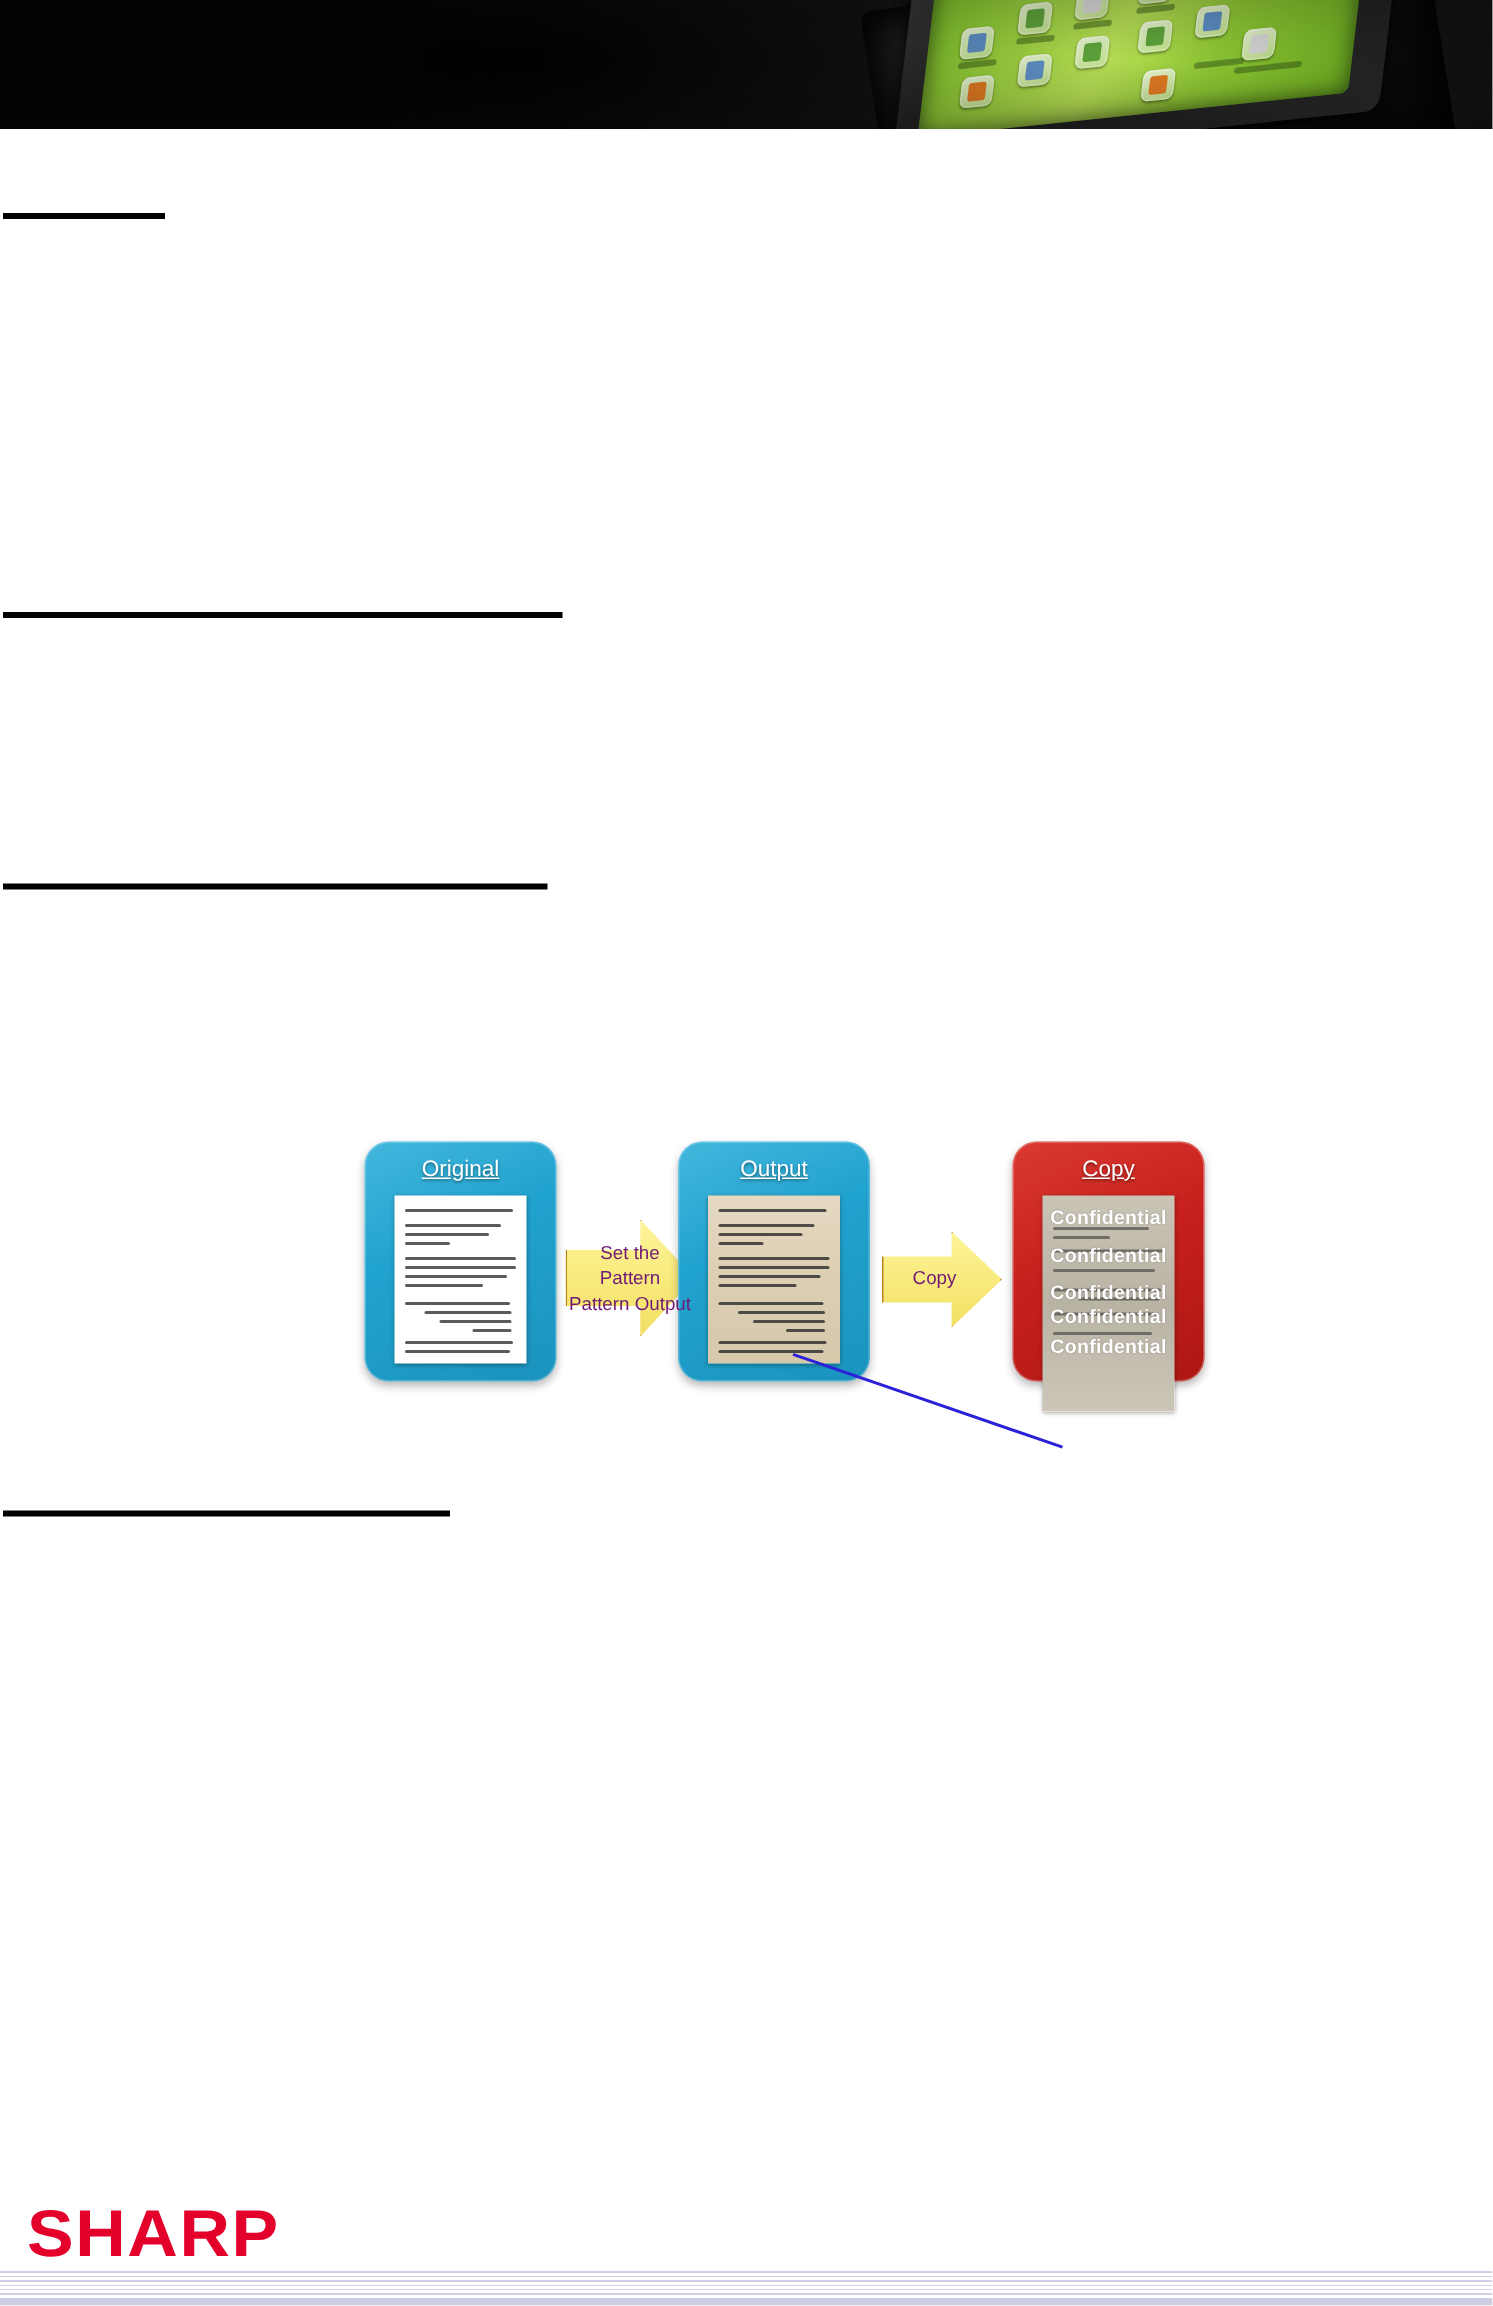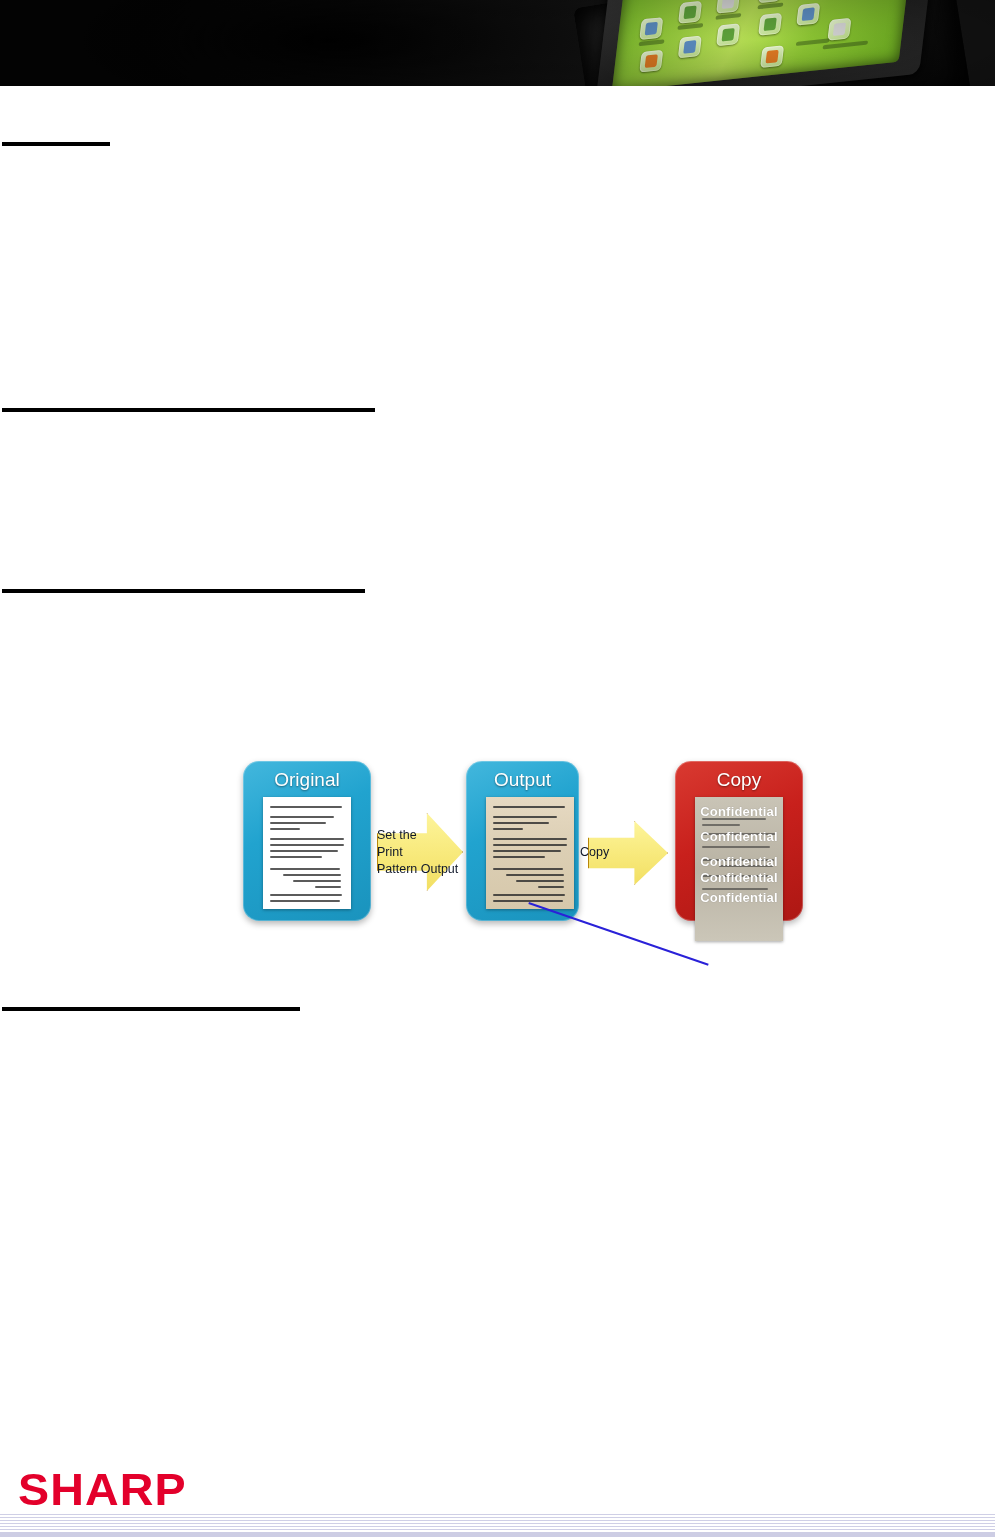--- a/index.html
+++ b/index.html
@@ -44,22 +44,22 @@
   .section{position:absolute;}
   .sec-title{font-size:15px;line-height:18px;color:#ffffff;white-space:nowrap;}
   .rule{position:absolute;height:4px;background:#000000;}
   .body-text{position:absolute;color:#ffffff;font-size:13px;line-height:20px;}
 
   
   .diagram{position:absolute;left:243px;top:751px;width:626px;height:250px;}
 
   .frame{position:absolute;border-radius:16px;}
   .frame .cap{position:absolute;left:0;right:0;top:8px;text-align:center;
-      color:#ffffff;font-size:19px;line-height:22px;
-      text-shadow:0 1px 2px rgba(0,0,0,.45);}
+      color:#ffffff;font-size:15px;line-height:22px;
+      text-shadow:0 1px 2px rgba(0,0,0,.45);text-decoration:underline;}
   .frame.cyan{background:linear-gradient(155deg,#43b7dd 0%,#21a3cf 40%,#1a93bd 100%);
       box-shadow:0 3px 6px rgba(0,0,0,.28), 0 0 0 1px rgba(255,255,255,.25) inset;}
   .frame.red{background:linear-gradient(155deg,#d93a31 0%,#c8201c 45%,#ad1713 100%);
       box-shadow:0 3px 6px rgba(0,0,0,.28), 0 0 0 1px rgba(255,255,255,.25) inset;}
 
   .page{position:absolute;overflow:hidden;box-shadow:0 1px 3px rgba(0,0,0,.35);}
   .page.white{background:#ffffff;}
   .page.tan{background:linear-gradient(180deg,#e6d9c2 0%,#dccfb4 45%,#d6c8ab 100%);}
   .page.gray{background:linear-gradient(180deg,#c9c4b6 0%,#b9b3a4 50%,#cbc6b8 100%);}
 
@@ -70,22 +70,22 @@
   .conf{position:absolute;left:2px;right:2px;text-align:center;color:#ffffff;
       font-size:13px;font-weight:bold;letter-spacing:.2px;
       text-shadow:0 0 1px rgba(0,0,0,.35);}
 
   .arrow{position:absolute;}
   .arrow .shape{position:absolute;inset:0;
       background:linear-gradient(180deg,#fdf49a 0%,#f8ea7d 50%,#f2df63 100%);
       border:1px solid #b8860b;
       clip-path:polygon(0% 26%,58% 26%,58% 0%,100% 50%,58% 100%,58% 74%,0% 74%);
       filter:drop-shadow(1px 2px 2px rgba(0,0,0,.25));}
-  .arrow .atext{position:absolute;left:0;width:100%;text-align:left;
-      color:#0f172a;font-size:12.5px;line-height:17px;z-index:2;}
+  .arrow .atext{position:absolute;left:0;width:100%;text-align:center;
+      color:#701a75;font-size:12.5px;line-height:17px;z-index:2;}
 
   .callout{position:absolute;background:#c9f2fb;border:2px solid #2222cc;
       display:flex;align-items:center;justify-content:center;text-align:center;
       color:#000;font-size:17px;line-height:22px;}
   .leader{position:absolute;height:0;border-top:2px solid #2a21d8;
       transform-origin:0 0;}
 
   
   .logo{position:absolute;left:18px;top:1468px;font-size:44px;line-height:44px;
       font-weight:bold;color:#e3002b;letter-spacing:1px;
@@ -201,25 +201,25 @@
       <div class="ln" style="left:30px;top:83px;width:48px;"></div>
       <div class="ln" style="left:52px;top:89px;width:26px;"></div>
       <div class="ln" style="left:7px;top:97px;width:72px;"></div>
       <div class="ln" style="left:7px;top:103px;width:70px;"></div>
     </div>
   </div>
 
   <div class="arrow" style="left:134px;top:62px;width:86px;height:78px;">
     <div class="shape"></div>
     <div class="atext" style="top:14px;">Set the</div>
-    <div class="atext" style="top:31px;">Print</div>
+    <div class="atext" style="top:31px;">Pattern</div>
     <div class="atext" style="top:48px;">Pattern Output</div>
   </div>
 
-  <div class="frame cyan" style="left:223px;top:10px;width:113px;height:160px;">
+  <div class="frame cyan" style="left:209px;top:10px;width:128px;height:160px;">
     <div class="cap">Output</div>
     <div class="page tan" style="left:20px;top:36px;width:88px;height:112px;">
       <div class="ln" style="left:7px;top:9px;width:72px;"></div>
       <div class="ln" style="left:7px;top:19px;width:64px;"></div>
       <div class="ln" style="left:7px;top:25px;width:56px;"></div>
       <div class="ln" style="left:7px;top:31px;width:30px;"></div>
       <div class="ln" style="left:7px;top:41px;width:74px;"></div>
       <div class="ln" style="left:7px;top:47px;width:74px;"></div>
       <div class="ln" style="left:7px;top:53px;width:68px;"></div>
       <div class="ln" style="left:7px;top:59px;width:52px;"></div>

